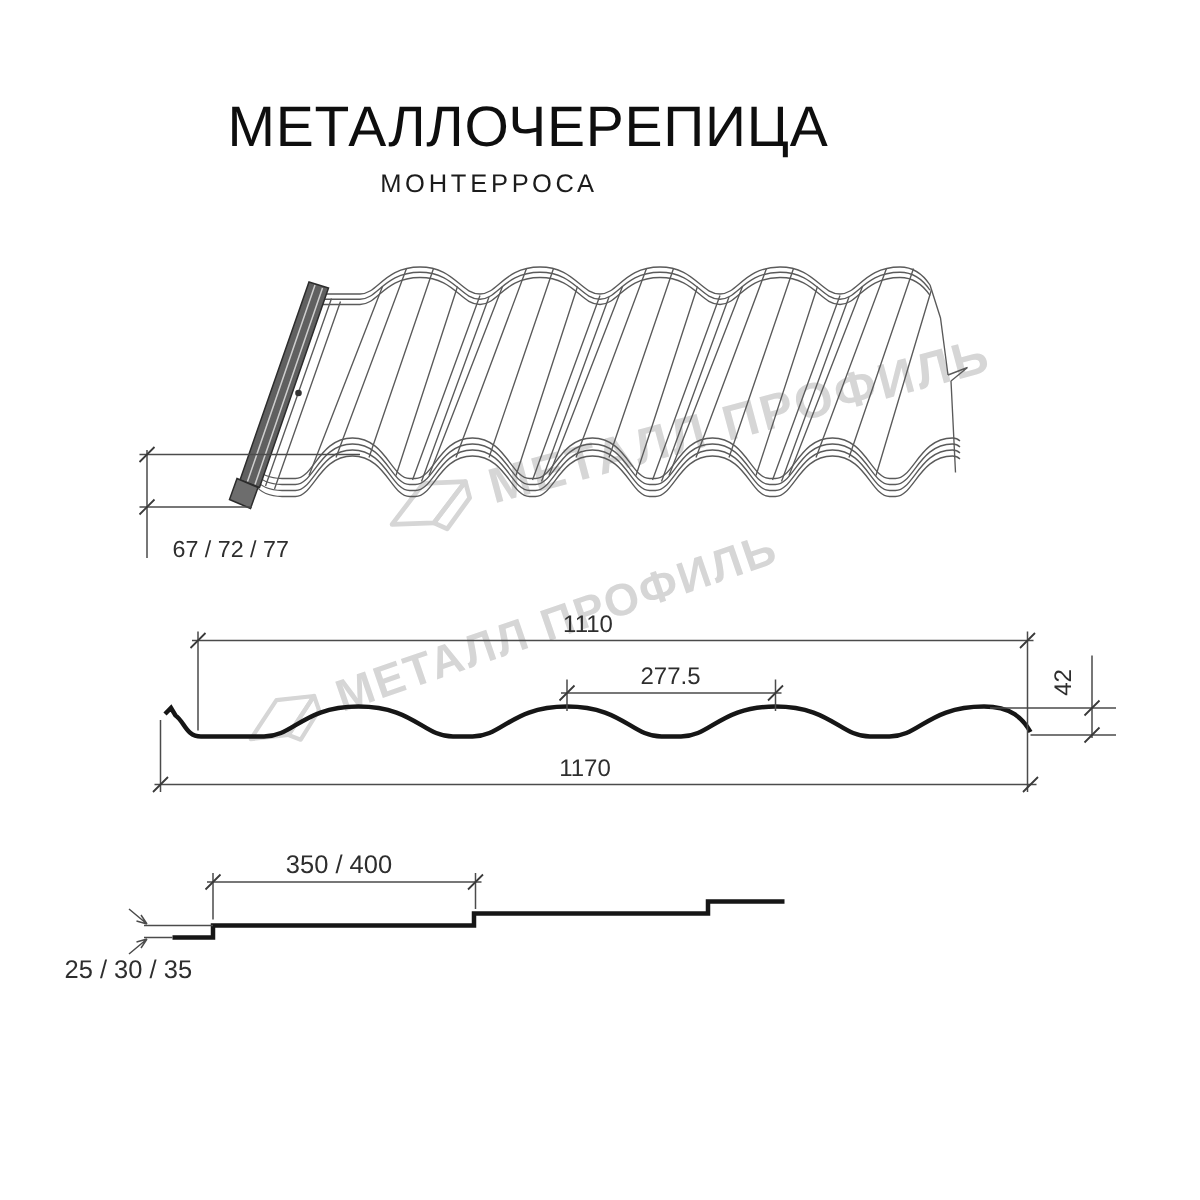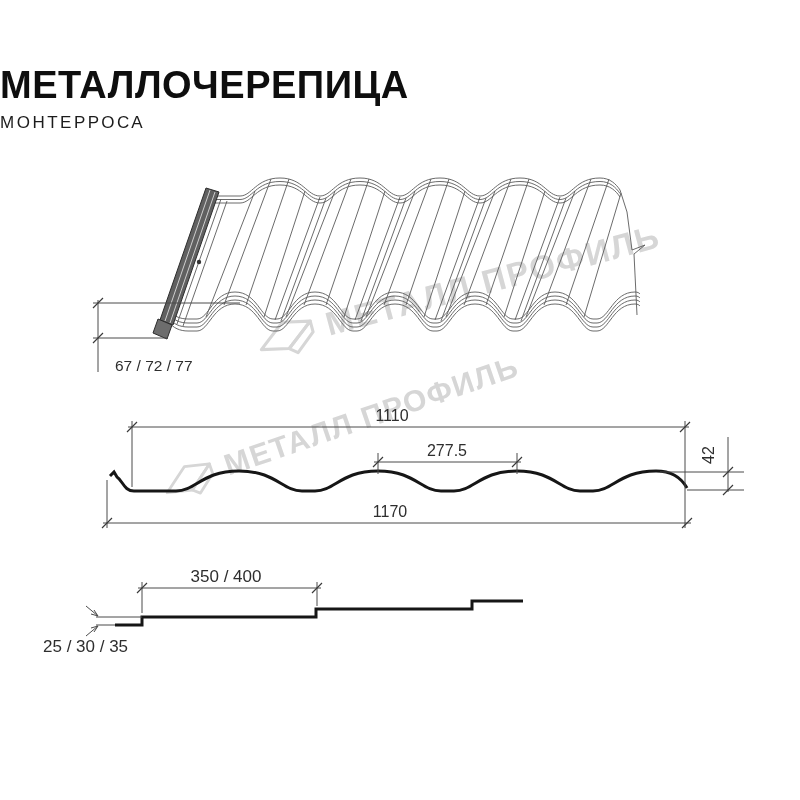--- a/index.html
+++ b/index.html
@@ -1,20 +1,20 @@
 <!DOCTYPE html>
 <html><head>
 <meta charset="utf-8">
 <style>
   html,body{margin:0;padding:0;background:#ffffff;}
   .page{position:relative;width:800px;height:800px;background:#ffffff;overflow:hidden;
         font-family:"Liberation Sans",sans-serif;}
-  .title{position:absolute;left:0;top:66px;width:704px;
-         font-size:38px;font-weight:700;letter-spacing:.5px;color:#0e0e0e;line-height:1;}
-  .subtitle{position:absolute;left:0;top:114px;width:652px;text-align:left;
+  .title{position:absolute;left:0;top:66px;width:704px;text-align:center;
+         font-size:38px;font-weight:400;letter-spacing:.5px;color:#0e0e0e;line-height:1;}
+  .subtitle{position:absolute;left:0;top:114px;width:652px;text-align:center;
             font-size:17px;font-weight:400;letter-spacing:2.5px;color:#1c1c1c;line-height:1;}
   .watermark{position:absolute;display:flex;align-items:center;gap:11px;
              color:#d6d6d6;font-weight:700;white-space:nowrap;
              transform-origin:0 50%;pointer-events:none;z-index:1;}
   .wm1{left:256px;top:322px;font-size:33px;letter-spacing:2px;transform:rotate(-15deg);}
   .wm2{left:162px;top:468px;font-size:30px;letter-spacing:1.5px;transform:rotate(-19deg);}
   .wm-logo{flex:0 0 auto;}
   svg.drawing{position:absolute;left:0;top:0;z-index:2;}
   svg text{font-family:"Liberation Sans",sans-serif;fill:#2e2e2e;}
   .thin2{stroke:#5a5a5a;stroke-width:.9;fill:none;}

